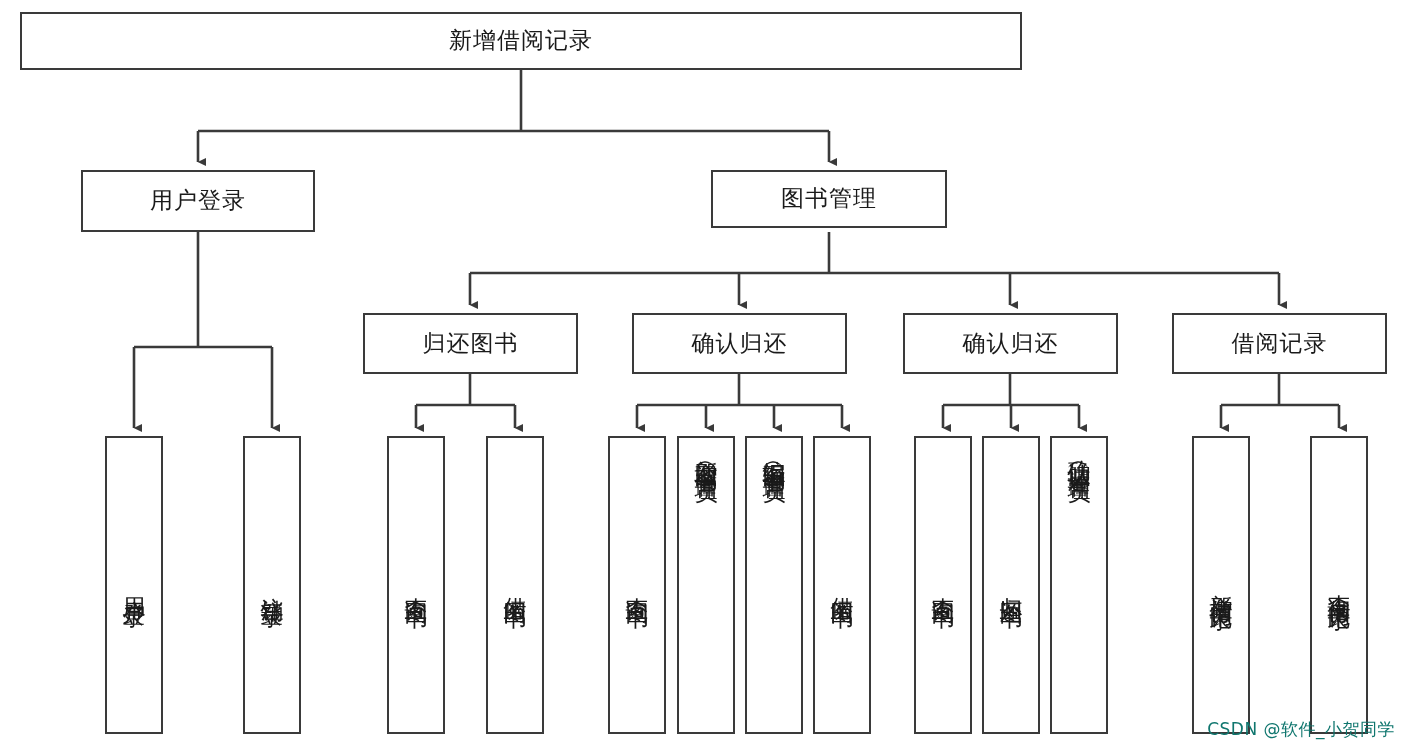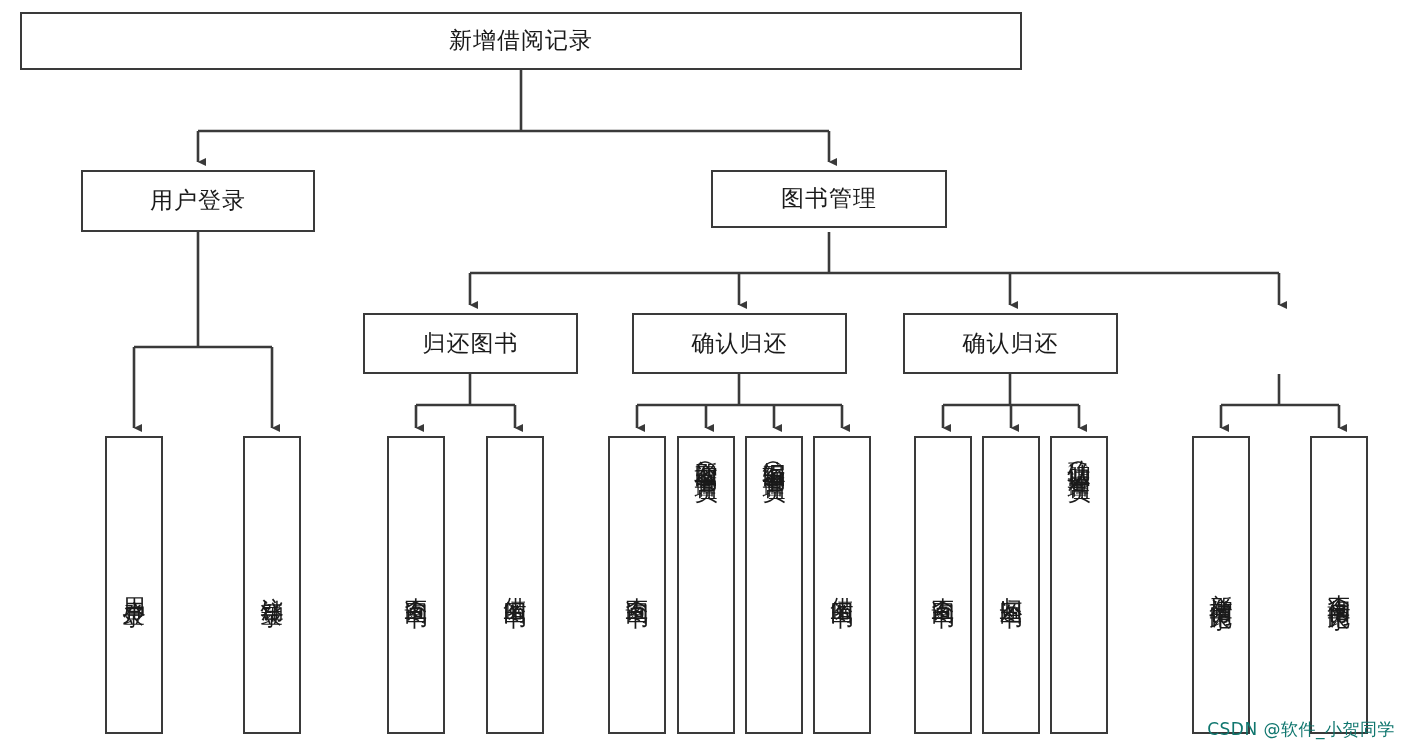--- a/index.html
+++ b/index.html
@@ -127,20 +127,23 @@
     </div>
     <div class="node horiz" style="left: 363px; top: 313px; width: 215px; height: 61px;">
       <span class="label">归还图书</span>
     </div>
     <div class="node horiz" style="left: 632px; top: 313px; width: 215px; height: 61px;">
       <span class="label">确认归还</span>
     </div>
     <div class="node horiz" style="left: 903px; top: 313px; width: 215px; height: 61px;">
       <span class="label">确认归还</span>
     </div>
+    <div class="node horiz" style="left: 1172px; top: 313px; width: 215px; height: 61px;">
+      <span class="label">借阅记录</span>
+    </div>
     <div class="node vert" style="left: 105px; top: 436px; width: 58px; height: 298px;">
       <span class="label">用户登录</span>
     </div>
     <div class="node vert" style="left: 243px; top: 436px; width: 58px; height: 298px;">
       <span class="label">注销登录</span>
     </div>
     <div class="node vert" style="left: 387px; top: 436px; width: 58px; height: 298px;">
       <span class="label">查询图书</span>
     </div>
     <div class="node vert" style="left: 486px; top: 436px; width: 58px; height: 298px;">

